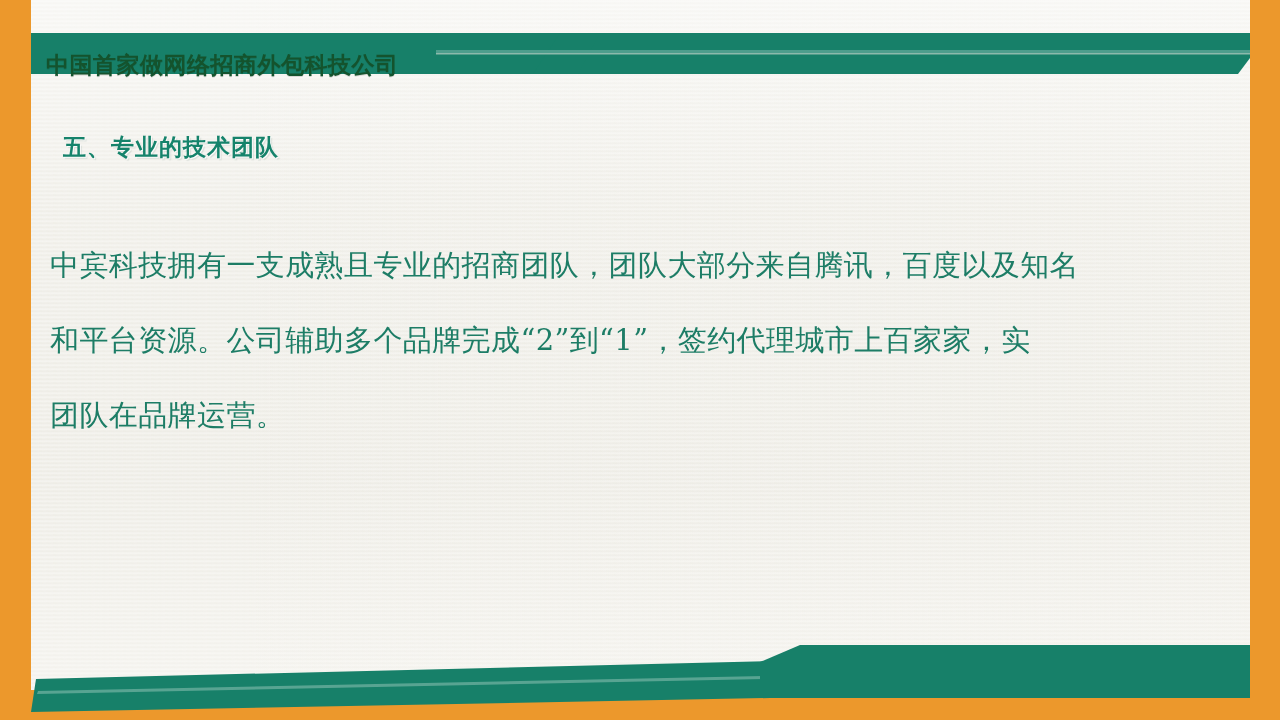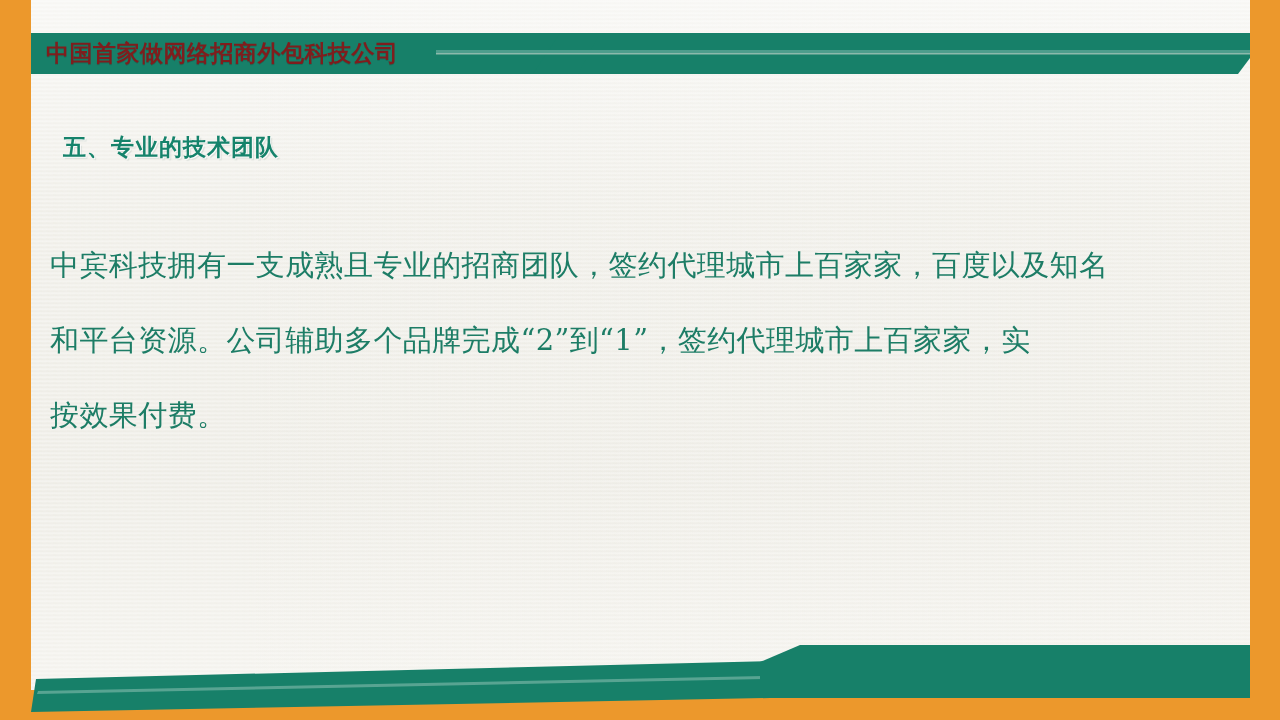--- a/index.html
+++ b/index.html
@@ -71,30 +71,30 @@
     top: 0;
     width: 1280px;
     height: 110px;
     pointer-events: none;
   }
   .top-banner svg { display:block; }
 
   .top-title {
     position: absolute;
     left: 46px;
-    top: 36px;
+    top: 49px;
     height: 34px;
     line-height: 34px;
     font-size: 23px;
     font-weight: bold;
-    color: #7f1d1d;
+    color: #14532d;
     letter-spacing: .5px;
     white-space: nowrap;
     text-shadow: 0 1px 0 rgba(0,0,0,.12);
-    font-family: Liberation Sans, sans-serif;
+    font-family: Liberation Serif, serif;
   }
 
   
   .bottom-banner {
     position: absolute;
     left: 0;
     bottom: 0;
     width: 1280px;
     height: 100px;
     pointer-events: none;
@@ -182,18 +182,18 @@
 
       <polygon points="38,71 770,56 770,59 37,74" fill="#6fb0a0" opacity=".75"></polygon>
 
       <polygon points="760,42 800,25 1250,25 1250,78 760,78" fill="#178069"></polygon>
     </svg>
   </div>
 
   <div class="section-heading">五、专业的技术团队</div>
 
   <div class="body-text">
-    <p>中宾科技拥有一支成熟且专业的招商团队，签约代理城市上百家家，百度以及知名</p>
+    <p>中宾科技拥有一支成熟且专业的招商团队，团队大部分来自腾讯，百度以及知名</p>
     <p>和平台资源。公司辅助多个品牌完成“2”到“1”，签约代理城市上百家家，实</p>
-    <p>按效果付费。</p>
+    <p>团队在品牌运营。</p>
   </div>
 
 </div>
 
 </body></html>

